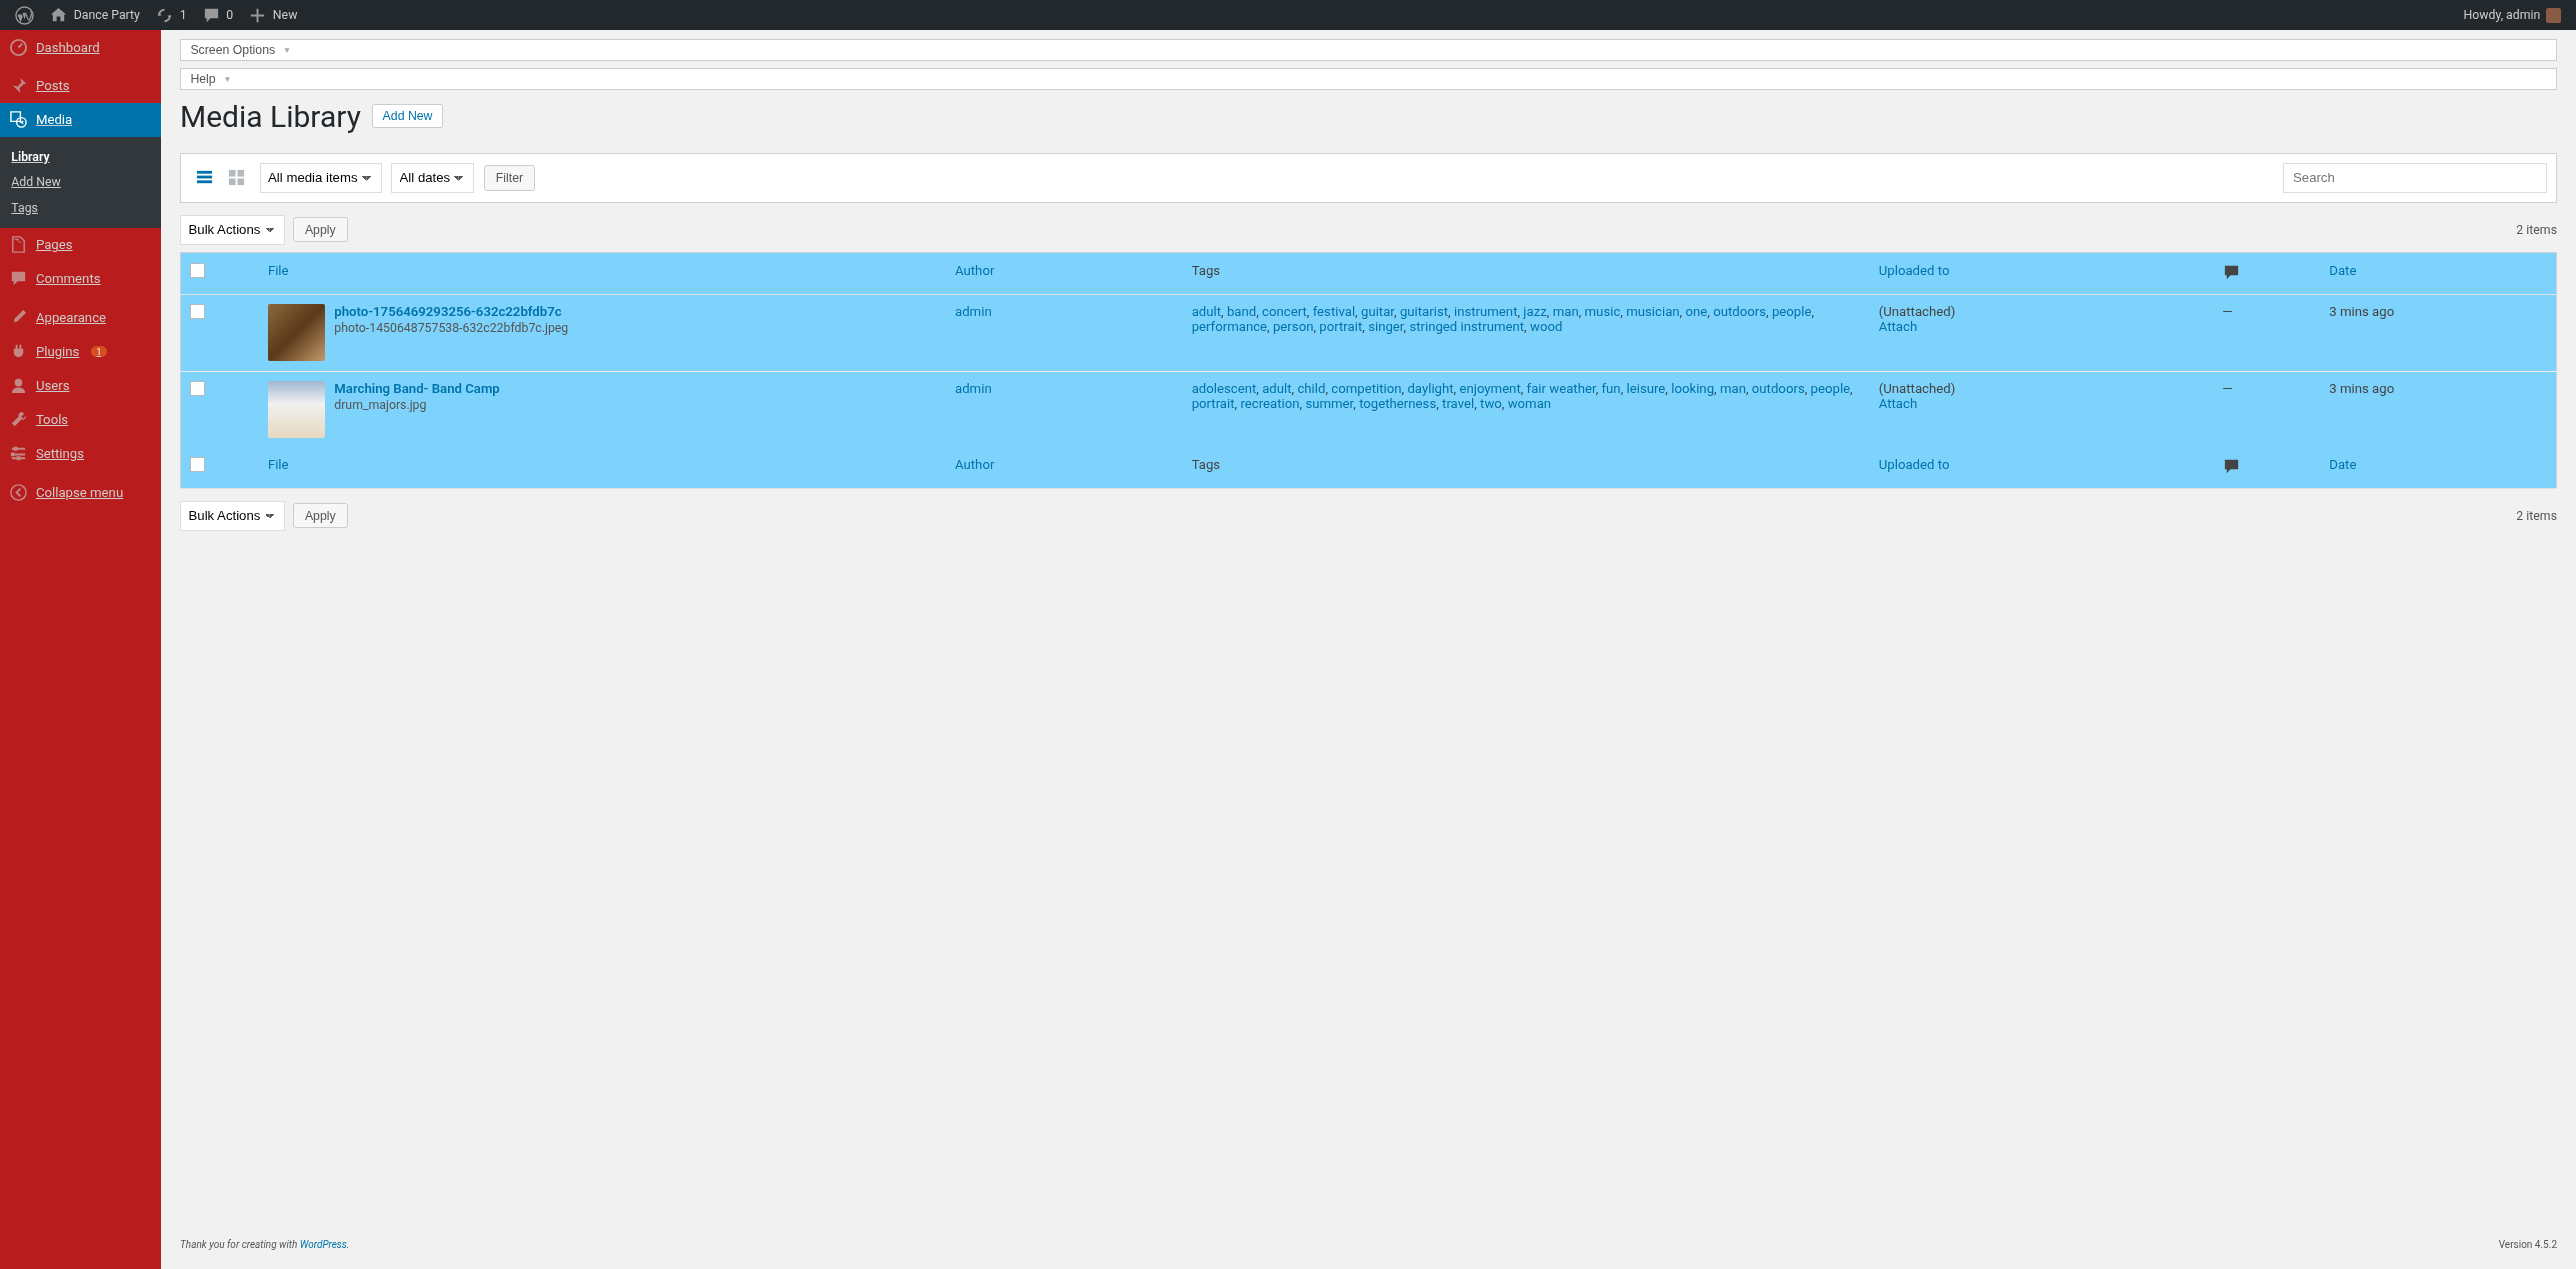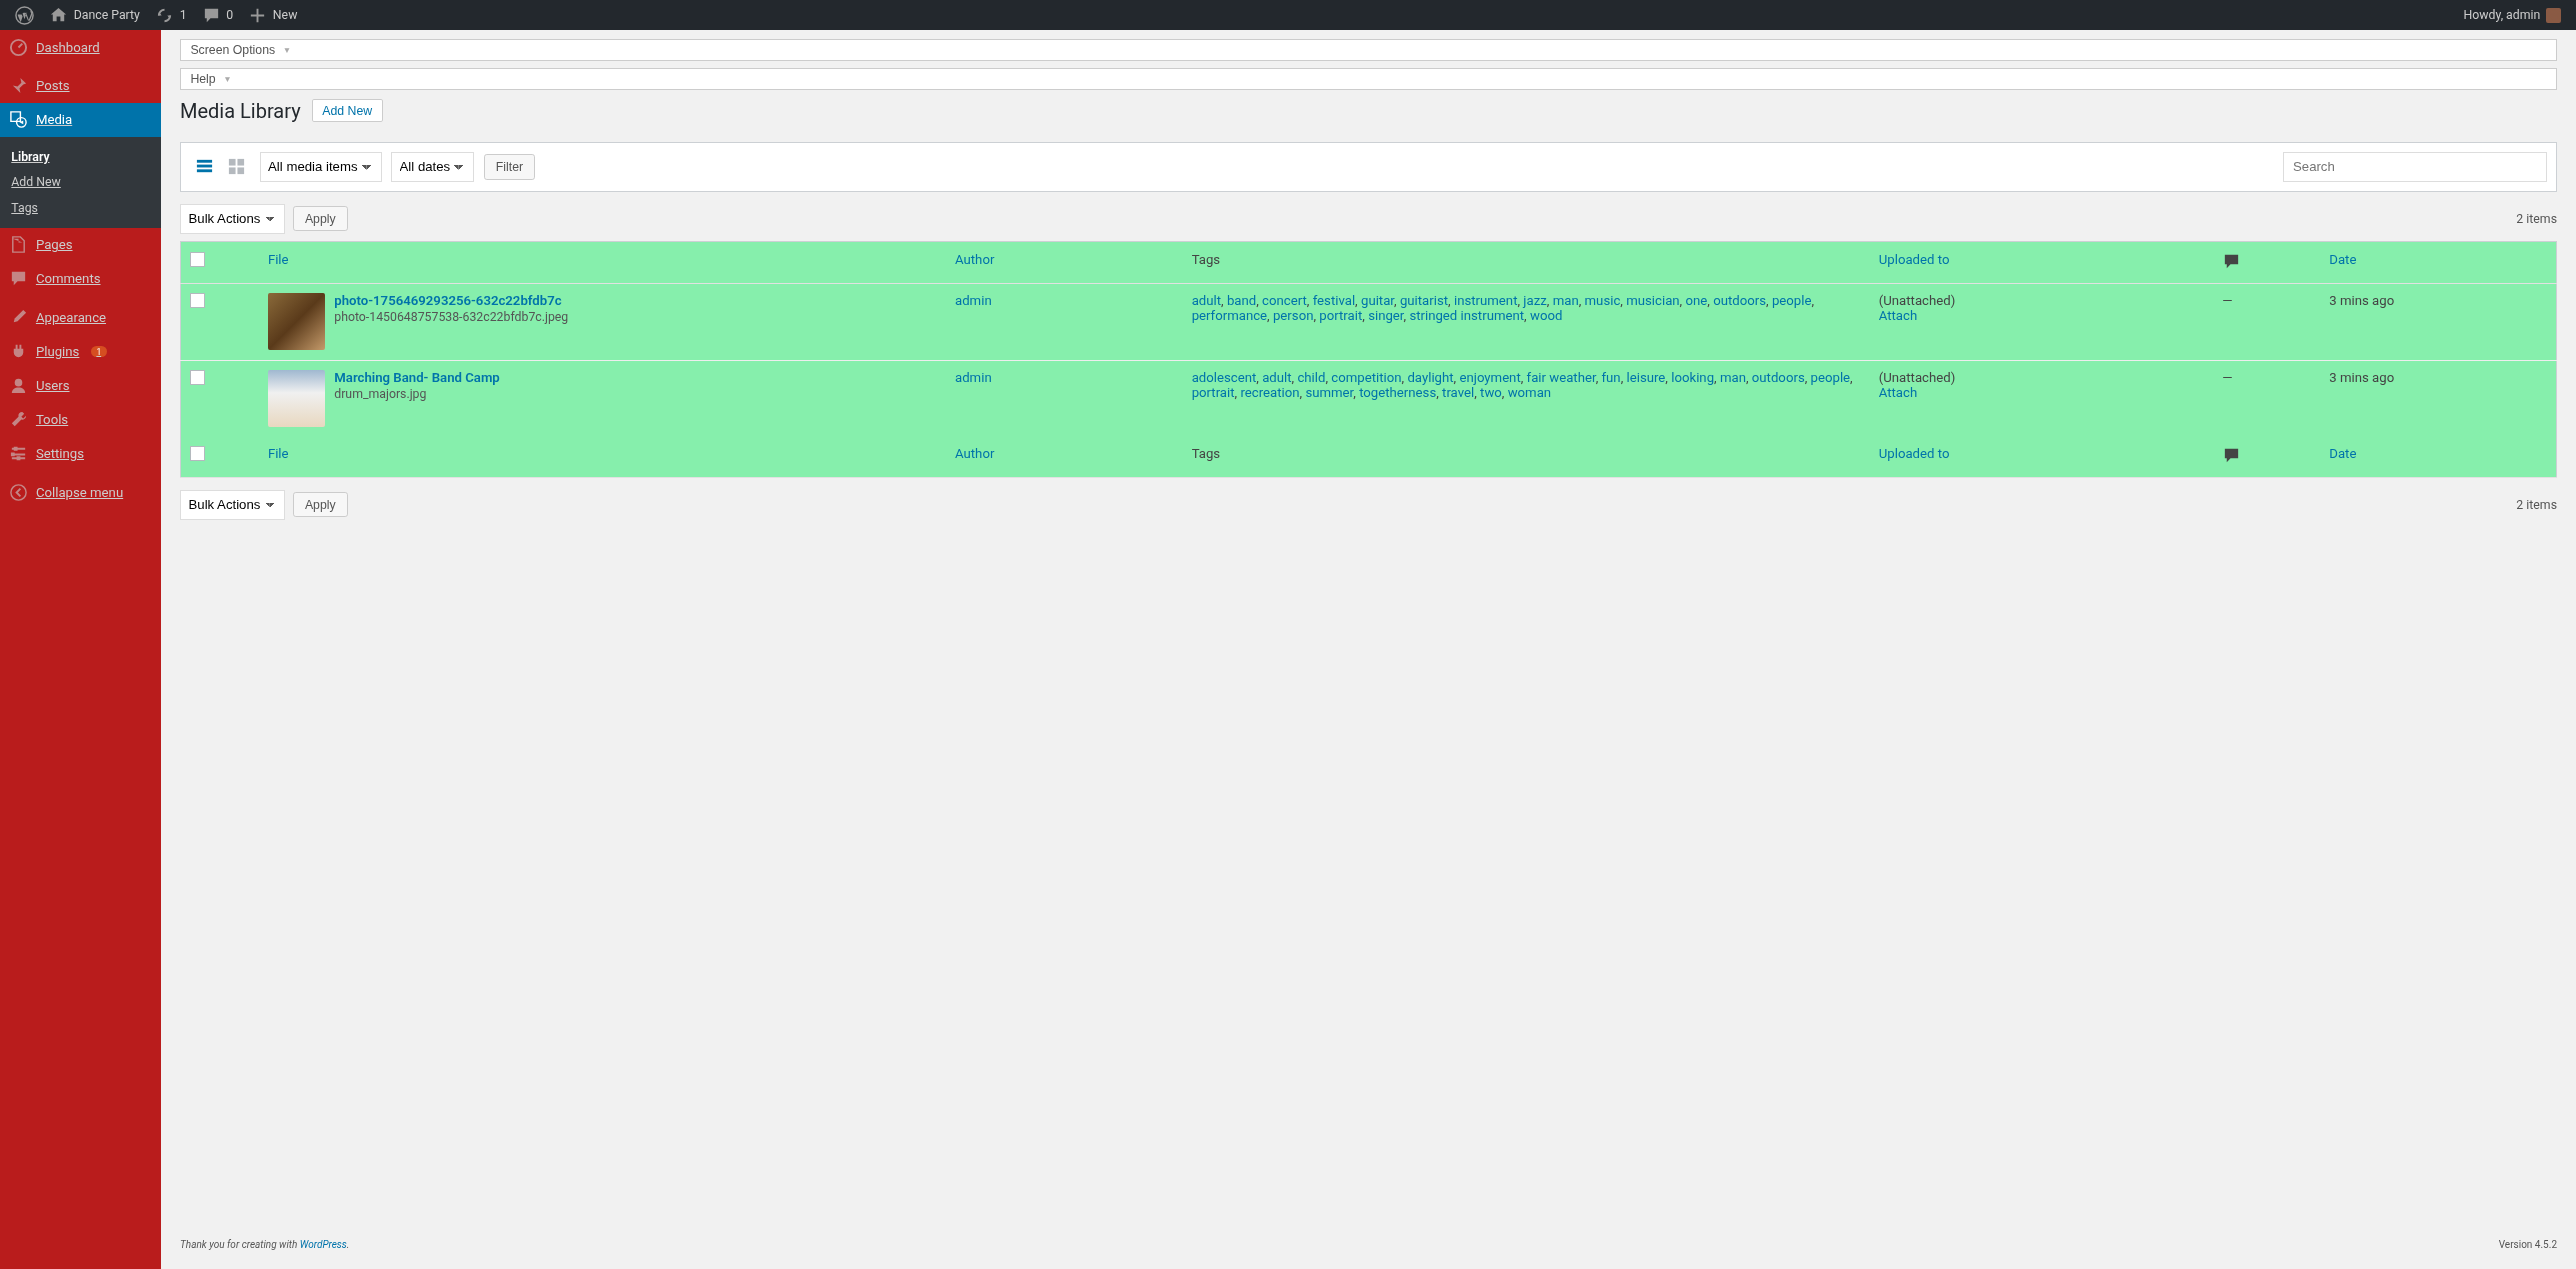--- a/index.html
+++ b/index.html
@@ -29,40 +29,40 @@
 .submenu-item.current { color: #fff; font-weight: 600; }
 .menu-separator { height: 4.7px; }
 .plugin-badge { background: #d54e21; color: #fff; border-radius: 9.4px; font-size: 8.5px; padding: 0.9px 5.7px; margin-left: 3.8px; }
 
 
 .page-header { padding: 9.4px 19px 0; display: flex; justify-content: flex-end; gap: 7.5px; flex-direction: column; }
 .header-btn { background: #fff; border: 0.9px solid #ccc; padding: 2.8px 9.4px; font-size: 12.3px; cursor: pointer; display: flex; align-items: center; gap: 3.8px; color: #555; }
 .header-btn::after { content: '▼'; font-size: 8.5px; color: #aaa; margin-left: 3.8px; }
 
 .page-title-row { padding: 8.5px 19px 19px; display: flex; align-items: center; gap: 11.3px; }
-.page-title { font-size: 20px; font-weight: 400; color: #23282d; }
+.page-title { font-size: 30px; font-weight: 400; color: #23282d; }
 .add-new-btn { border: 0.9px solid #ccc; padding: 3.8px 9.4px; font-size: 12.3px; color: #0073aa; background: #fff; cursor: pointer; border-radius: 1.9px; }
 
 
 .toolbar { background: #fff; border: 0.9px solid #ccd0d4; margin: 0 19px; padding: 9.4px 9.4px; display: flex; align-items: center; gap: 9.4px; }
 .view-switch { display: flex; gap: 3.8px; }
 .view-btn { width: 28px; height: 28px; display: flex; align-items: center; justify-content: center; cursor: pointer; }
 .view-btn svg { width: 19px; height: 19px; fill: #0073aa; }
 .view-btn.inactive svg { fill: #b4b9be; }
 select { border: 0.9px solid #ddd; padding: 3.8px 22.6px 3.8px 7.5px; font-size: 13.2px; background: #fff; height: 30px; appearance: none; -webkit-appearance: none; background-image: linear-gradient(45deg, transparent 50%, #555 50%), linear-gradient(135deg, #555 50%, transparent 50%); background-position: calc(100% - 14px) 12.3px, calc(100% - 9.4px) 12.3px; background-size: 4.7px 4.7px; background-repeat: no-repeat; }
 .filter-btn, .apply-btn { border: 0.9px solid #ccc; background: #f7f7f7; padding: 4.7px 11.3px; font-size: 12.3px; cursor: pointer; color: #555; border-radius: 2.8px; }
 .search-box { margin-left: auto; }
 .search-input { border: 0.9px solid #ddd; padding: 5.7px 9.4px; font-size: 13.2px; width: 264px; height: 30px; }
 
 
 .bulk-row { margin: 11.3px 19px 7.5px; display: flex; align-items: center; gap: 7.5px; }
 .items-count { margin-left: auto; font-size: 12.3px; color: #555; }
 
 
-.media-table { width: calc(100% - 38px); margin: 0 19px; background: #86efac; border: 0.9px solid #ccd0d4; border-collapse: collapse; }
+.media-table { width: calc(100% - 38px); margin: 0 19px; background: #7dd3fc; border: 0.9px solid #ccd0d4; border-collapse: collapse; }
 .media-table th, .media-table td { text-align: left; padding: 9.4px; vertical-align: top; font-size: 13.2px; }
 .media-table thead th, .media-table tfoot th { font-weight: 400; color: #0073aa; border-bottom: 0.9px solid #e1e1e1; }
 .media-table thead th.static, .media-table tfoot th.static { color: #444; }
 .media-table tbody tr { border-bottom: 0.9px solid #eee; }
 .media-table tbody tr:last-child { border-bottom: none; }
 .cb-col { width: 28px; }
 .file-col { width: 302px; }
 .author-col { width: 104px; }
 .tags-col { width: 302px; }
 .uploaded-col { width: 151px; }

